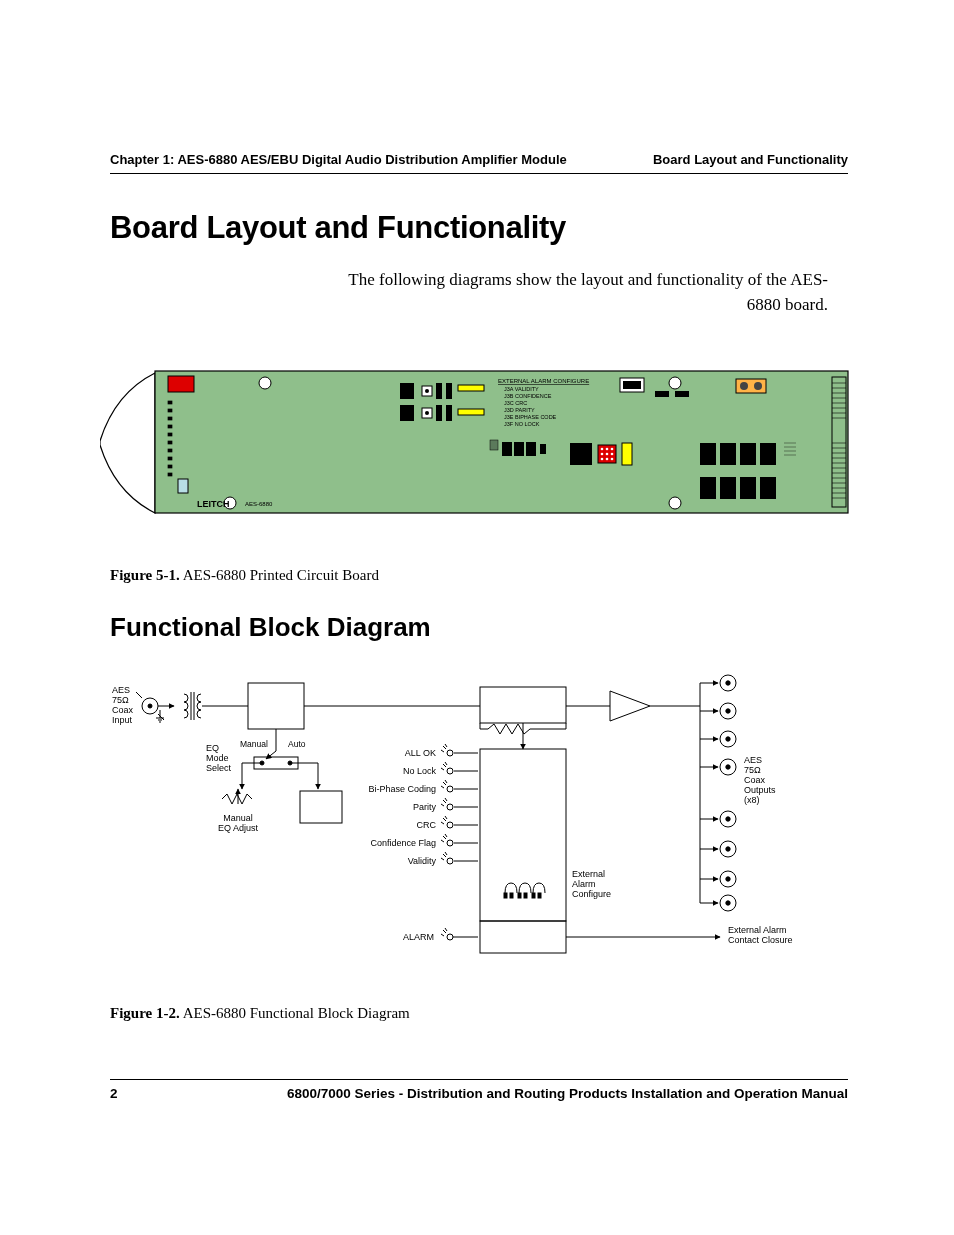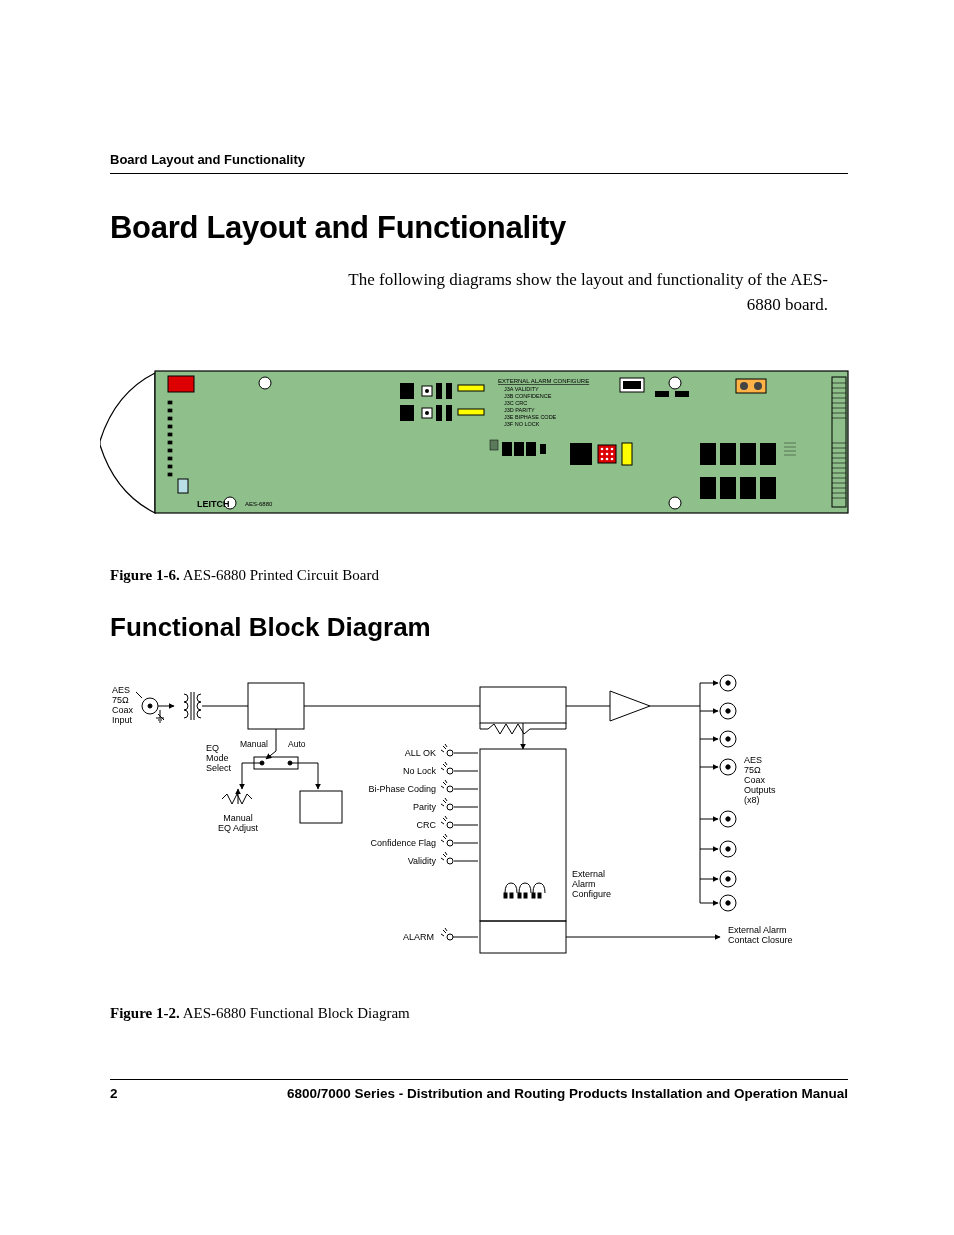--- a/index.html
+++ b/index.html
@@ -71,20 +71,21 @@
     font-size: 13.5px;
   }
   svg text { font-family: Arial, Helvetica, sans-serif; }
 </style>
 </head>
 <body>
 
 <div class="page">
 
   <div class="running-head">
+    <span>Chapter 1: AES-6880 AES/EBU Digital Audio Distribution Amplifier Module</span>
     <span>Board Layout and Functionality</span>
   </div>
   <hr class="hr">
 
   <h1 class="title">Board Layout and Functionality</h1>
 
   <p class="intro">The following diagrams show the layout and functionality of the AES-6880 board.</p>
 
   <div class="figure-wrap pcb-svg-holder">
     <svg id="pcb-svg" width="760" height="160" viewBox="0 0 760 160">
@@ -220,21 +221,21 @@
           <line x1="0" y1="106" x2="14" y2="106"></line>
             <line x1="0" y1="111" x2="14" y2="111"></line>
           <line x1="0" y1="116" x2="14" y2="116"></line>
             <line x1="0" y1="121" x2="14" y2="121"></line>
         </g>
       </g>
     </svg>
   </div>
 
   <p class="figure-caption figure-wrap">
-    <b>Figure 1-6.</b> <span>AES-6880 Printed Circuit Board</span>
+    <b>Figure 5-1.</b> <span>AES-6880 Printed Circuit Board</span>
   </p>
 
   <h2 class="subtitle">Functional Block Diagram</h2>
 
   <div class="figure-wrap">
     <svg id="block-svg" width="730" height="290" viewBox="0 0 730 290">
       <defs>
         <marker id="arrow" viewBox="0 0 10 10" refX="9" refY="5" markerWidth="6" markerHeight="6" orient="auto-start-reverse">
           <path d="M 0 0 L 10 5 L 0 10 Z" fill="#000"></path>
         </marker>

